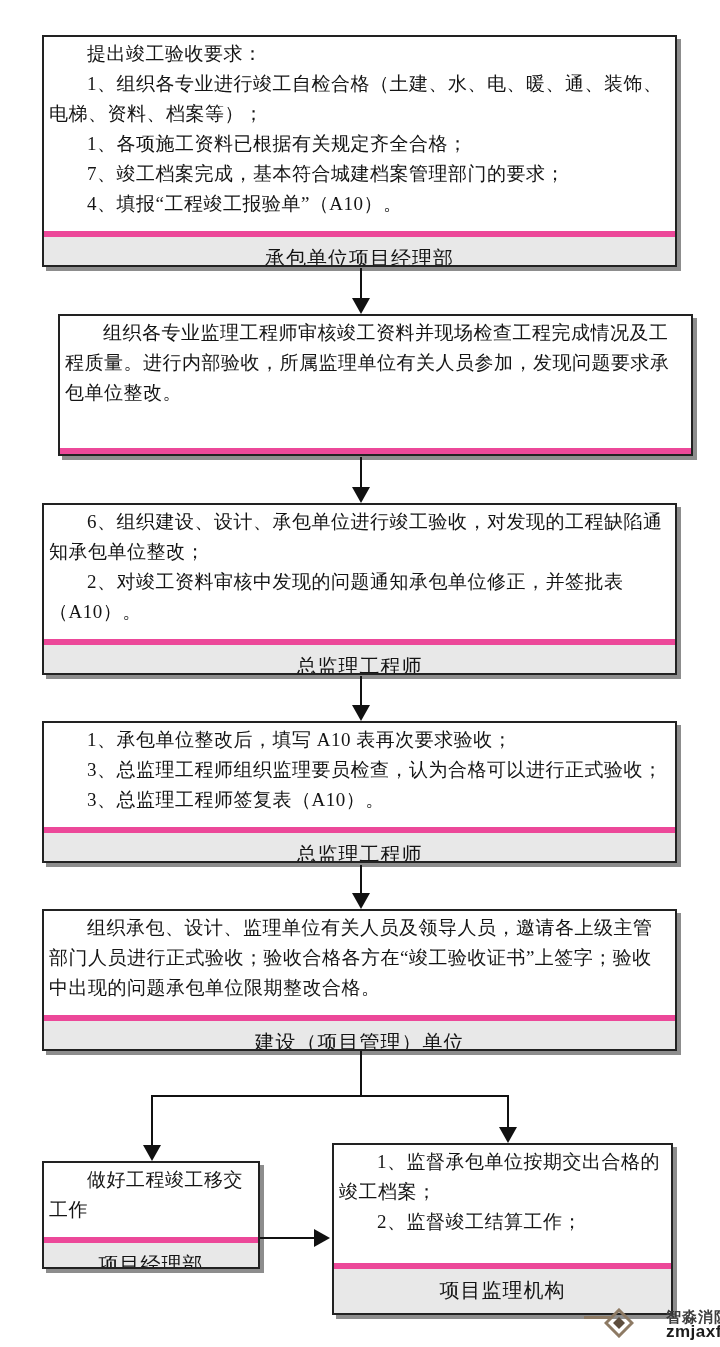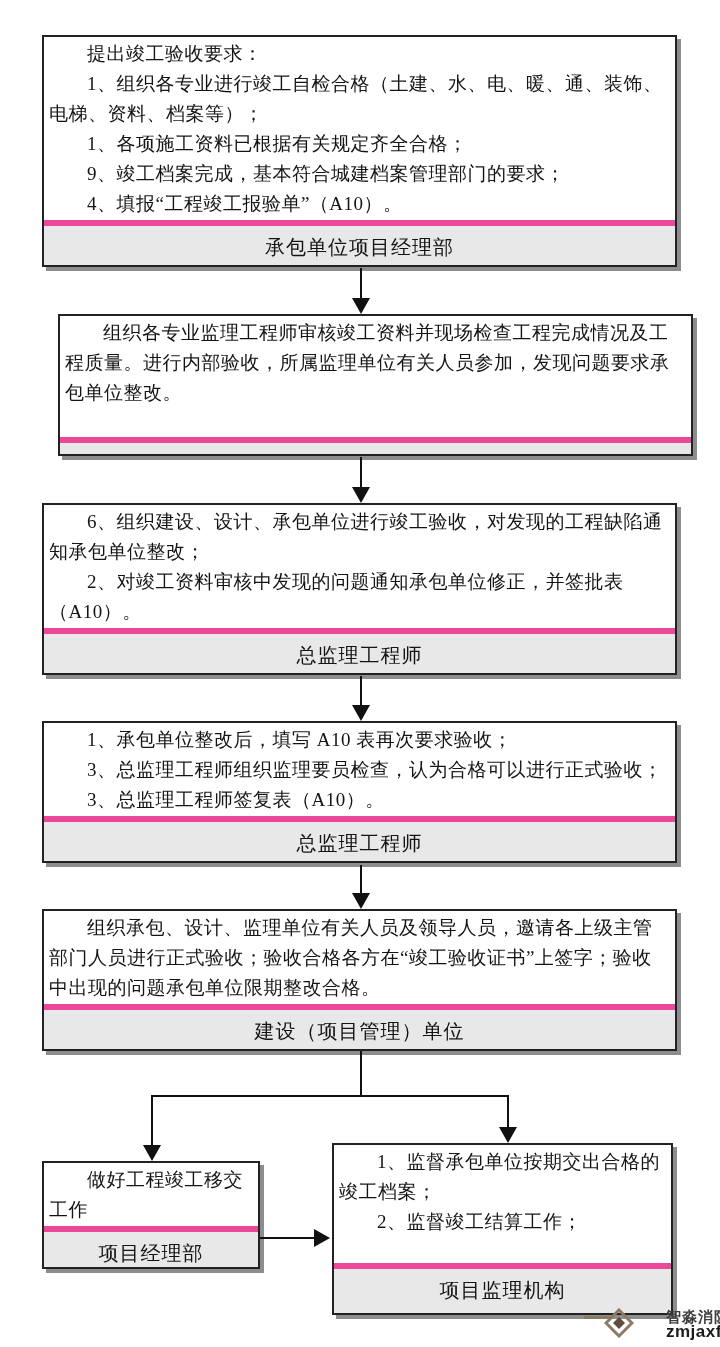--- a/index.html
+++ b/index.html
@@ -20,21 +20,21 @@
     box-sizing:border-box;
     background:#ffffff;
     border:2px solid #222222;
     box-shadow:4px 4px 0 #8d8d8d;
     display:flex;
     flex-direction:column;
     overflow:hidden;
   }
   .fbox-content{
     flex:1 1 auto;
-    padding:2px 5px 1px 5px;
+    padding:2px 5px 12px 5px;
     font-size:19px;
     line-height:30px;
     color:#141414;
     letter-spacing:0.5px;
   }
   .fbox-content p{
     margin:0;
     text-indent:2em;
   }
   .fbox-footer{
@@ -76,21 +76,21 @@
 </head>
 <body>
 
 <div class="page">
 
   <div class="fbox" style="left:42px;top:35px;width:635px;height:232px;">
     <div class="fbox-content">
       <p>提出竣工验收要求：</p>
       <p>1、组织各专业进行竣工自检合格（土建、水、电、暖、通、装饰、电梯、资料、档案等）；</p>
       <p>1、各项施工资料已根据有关规定齐全合格；</p>
-      <p>9、竣工档案完成，基本符合城建档案管理部门的要求；</p>
+      <p>7、竣工档案完成，基本符合城建档案管理部门的要求；</p>
       <p>4、填报“工程竣工报验单”（A10）。</p>
     </div>
     <div class="fbox-footer">承包单位项目经理部</div>
   </div>
 
   <div class="vline" style="left:360px;top:268px;height:32px;"></div>
   <div class="ahead-down" style="left:352px;top:298px;"></div>
 
   <div class="fbox" style="left:58px;top:314px;width:635px;height:142px;gap:28px;">
     <div class="fbox-content">

